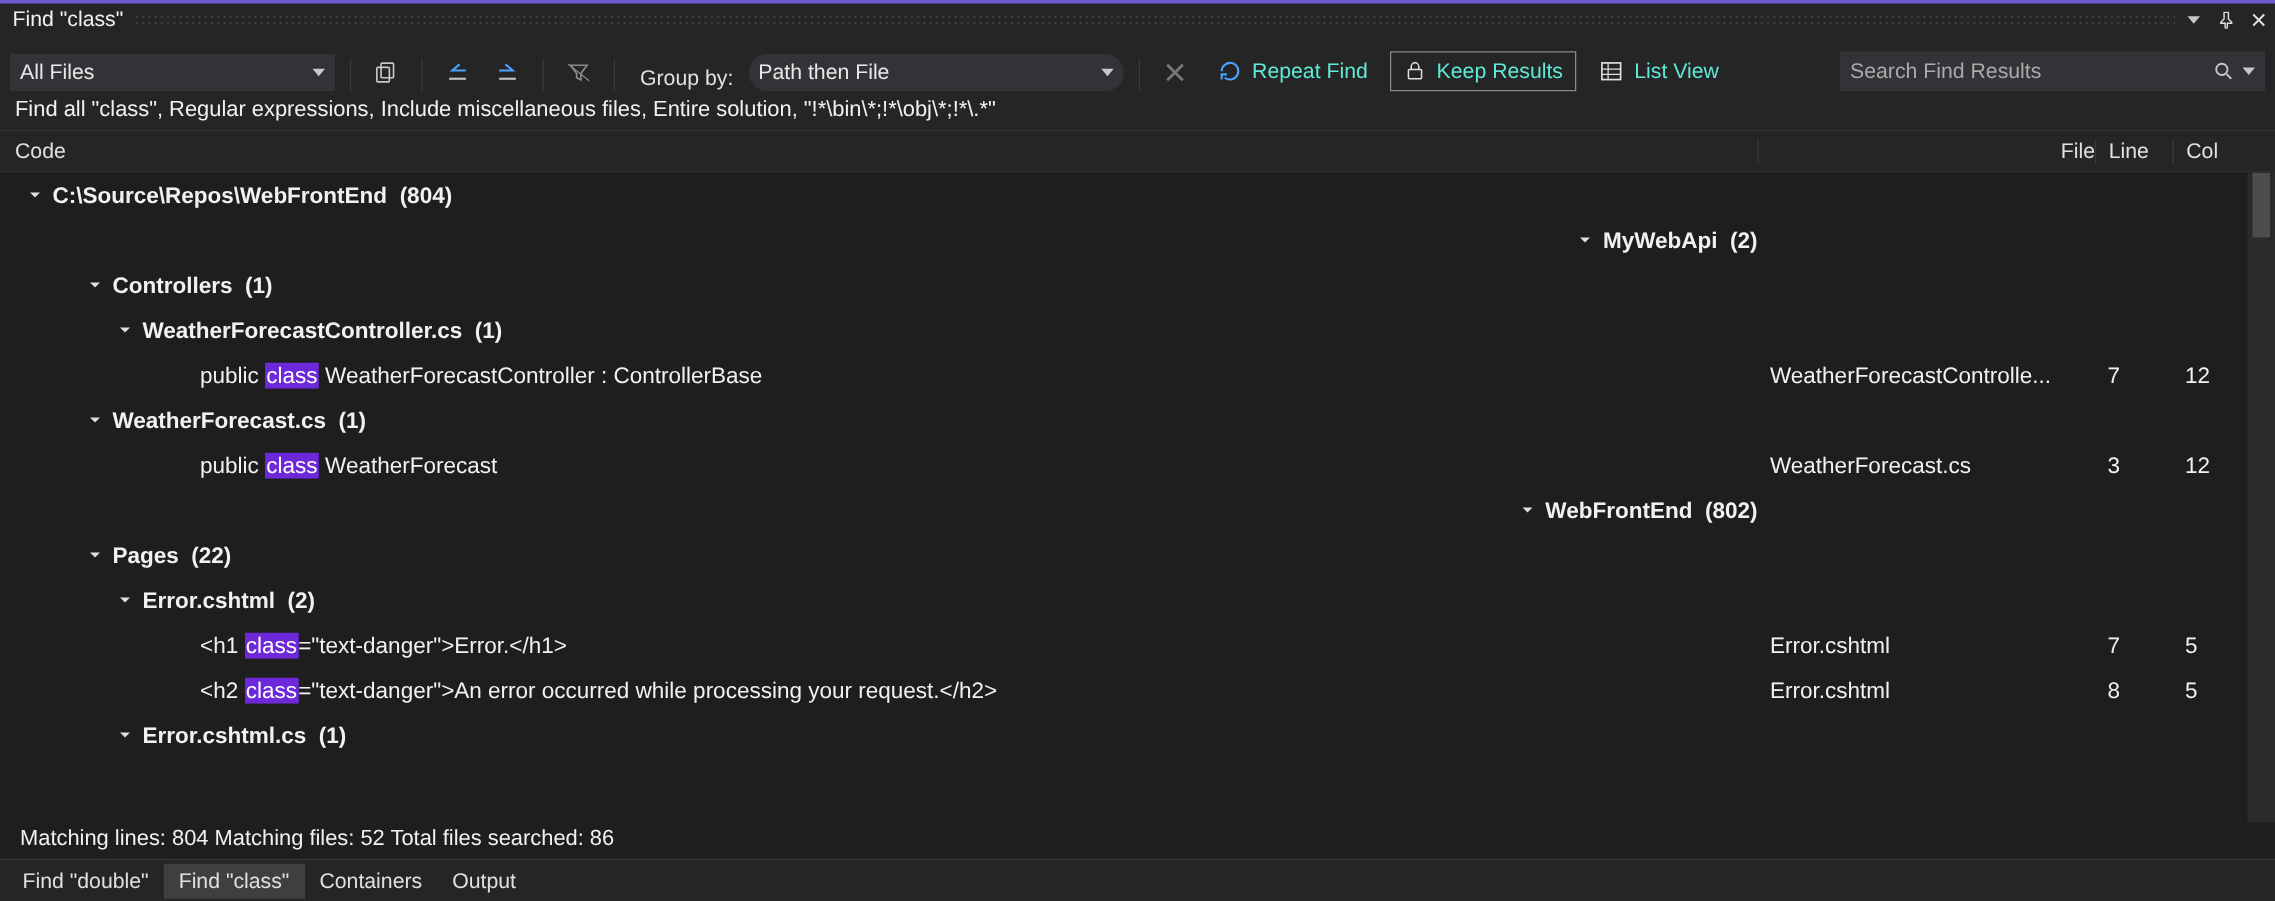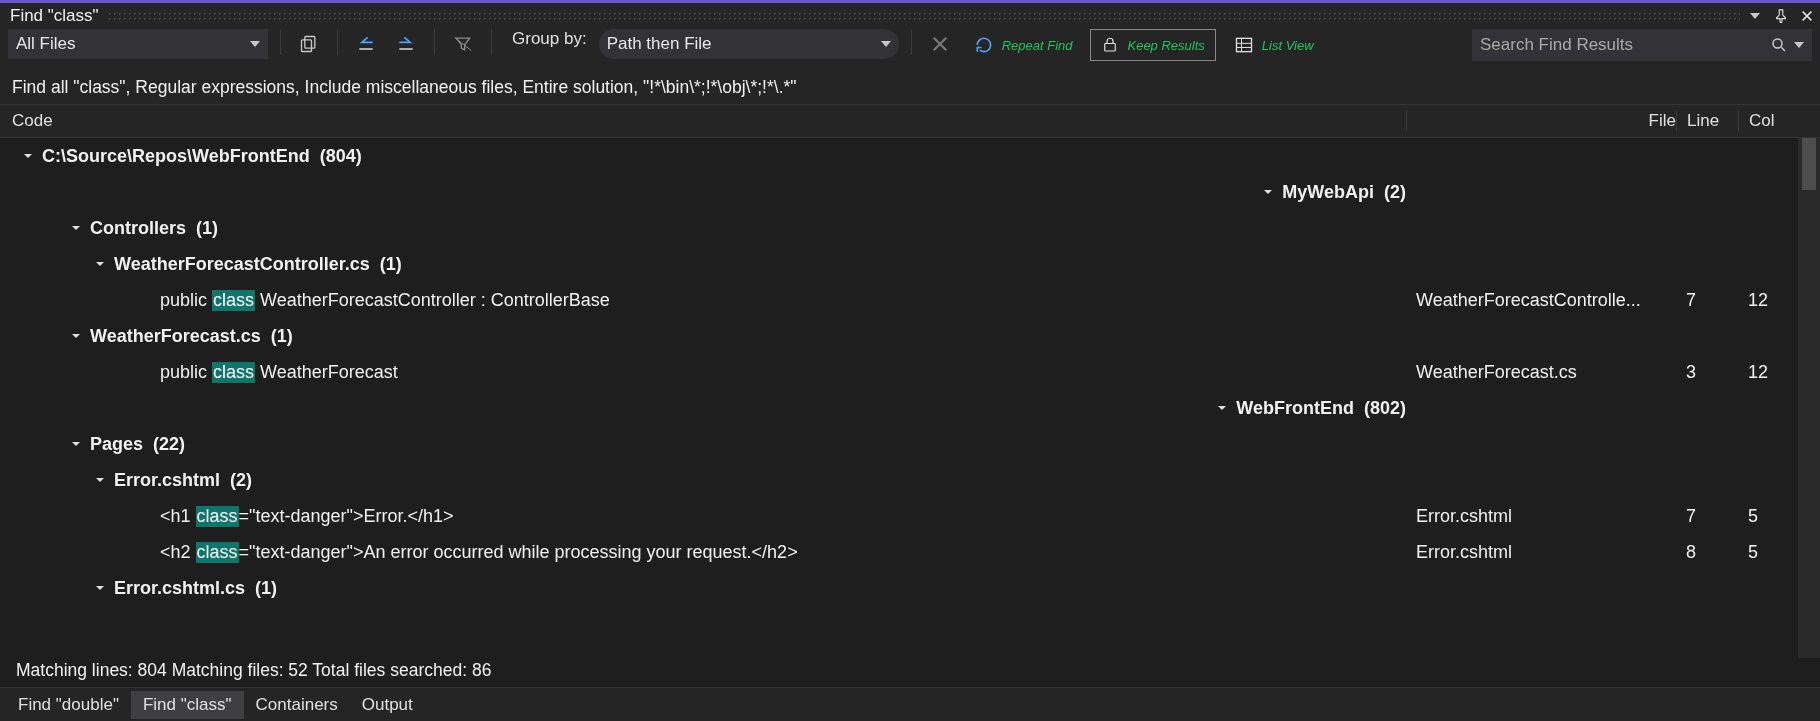--- a/index.html
+++ b/index.html
@@ -34,37 +34,37 @@
     height: 10px;
     background-image: radial-gradient(circle, #444 1px, transparent 1px);
     background-size: 5px 5px;
     background-position: 0 0;
   }
   .titlebar-icons { display: flex; align-items: center; gap: 12px; }
   .titlebar-icons .ico { width: 14px; height: 14px; display:flex; align-items:center; justify-content:center; }
   
   .toolbar {
     display: flex;
-    align-items: flex-start;
+    align-items: flex-end;
     height: 44px;
     padding: 0 8px;
     background: #252526;
     gap: 8px;
   }
   .dropdown {
     display:flex; align-items:center; justify-content:space-between;
     background:#333337; height:30px; padding:0 8px; min-width:260px;
     color:#e8e8e8; font-size:17px;
   }
   .dropdown.small { min-width: 300px; border-radius: 15px; }
   .sep { width:1px; height:26px; background:#3a3a3a; margin:0 4px;}
   .tool-btn { display:flex; align-items:center; justify-content:center; height:30px; padding:0 6px; color:#c8c8c8;}
   .tool-btn svg { width:20px; height:20px; }
   .lbl { color:#e0e0e0; font-size:17px; padding:0 4px 0 8px;}
-  .txtbtn { display:flex; align-items:center; gap:8px; height:32px; padding:0 10px; color:#22c55e; font-size:13px;font-style:italic;}
+  .txtbtn { display:flex; align-items:center; gap:8px; height:32px; padding:0 10px; color:#5eead4; font-size:17px;}
   .outlined { border:1px solid #888; }
   .searchbox {
     margin-left:auto;
     display:flex; align-items:center;
     background:#333337; height:32px; width:340px; padding:0 8px;
     color:#aaaaaa; font-size:17px;
   }
   .searchbox .ph { flex:1; }
   
   .summary { padding: 4px 12px 6px 12px; font-size:17.5px; color:#f1f1f1;}
@@ -99,21 +99,21 @@
   }
   .row .code { flex:1; display:flex; align-items:center; white-space:pre; overflow:hidden;}
   .row .file { width:270px; padding-left:10px; overflow:hidden; text-overflow:ellipsis; white-space:nowrap;}
   .row .line { width:62px; padding-left:10px;}
   .row .col  { width:60px; padding-left:10px;}
   .row .scrollpad { width:22px;}
   .exp { display:inline-flex; width:16px; height:16px; margin-right:6px; align-items:center; justify-content:center;}
   .exp svg { width:12px; height:12px; }
   .bold { font-weight:600; }
   .count { color:#f1f1f1; font-weight:600;}
-  .hl { background:#0f766e; color:#fff; padding:0 1px;}
+  .hl { background:#6d28d9; color:#fff; padding:0 1px;}
   .indent-1 { padding-left: 20px;}
   .indent-2 { padding-left: 44px; justify-content: flex-end;}
   .indent-3 { padding-left: 68px;}
   .indent-4 { padding-left: 92px;}
   .indent-leaf { padding-left: 160px;}
   
   .statusline { padding:2px 12px 6px 16px; font-size:17.5px; color:#f1f1f1; background:#1e1e1e;}
   
   .tabs {
     display:flex; align-items:center; height:34px; background:#252526; padding:0 6px;

